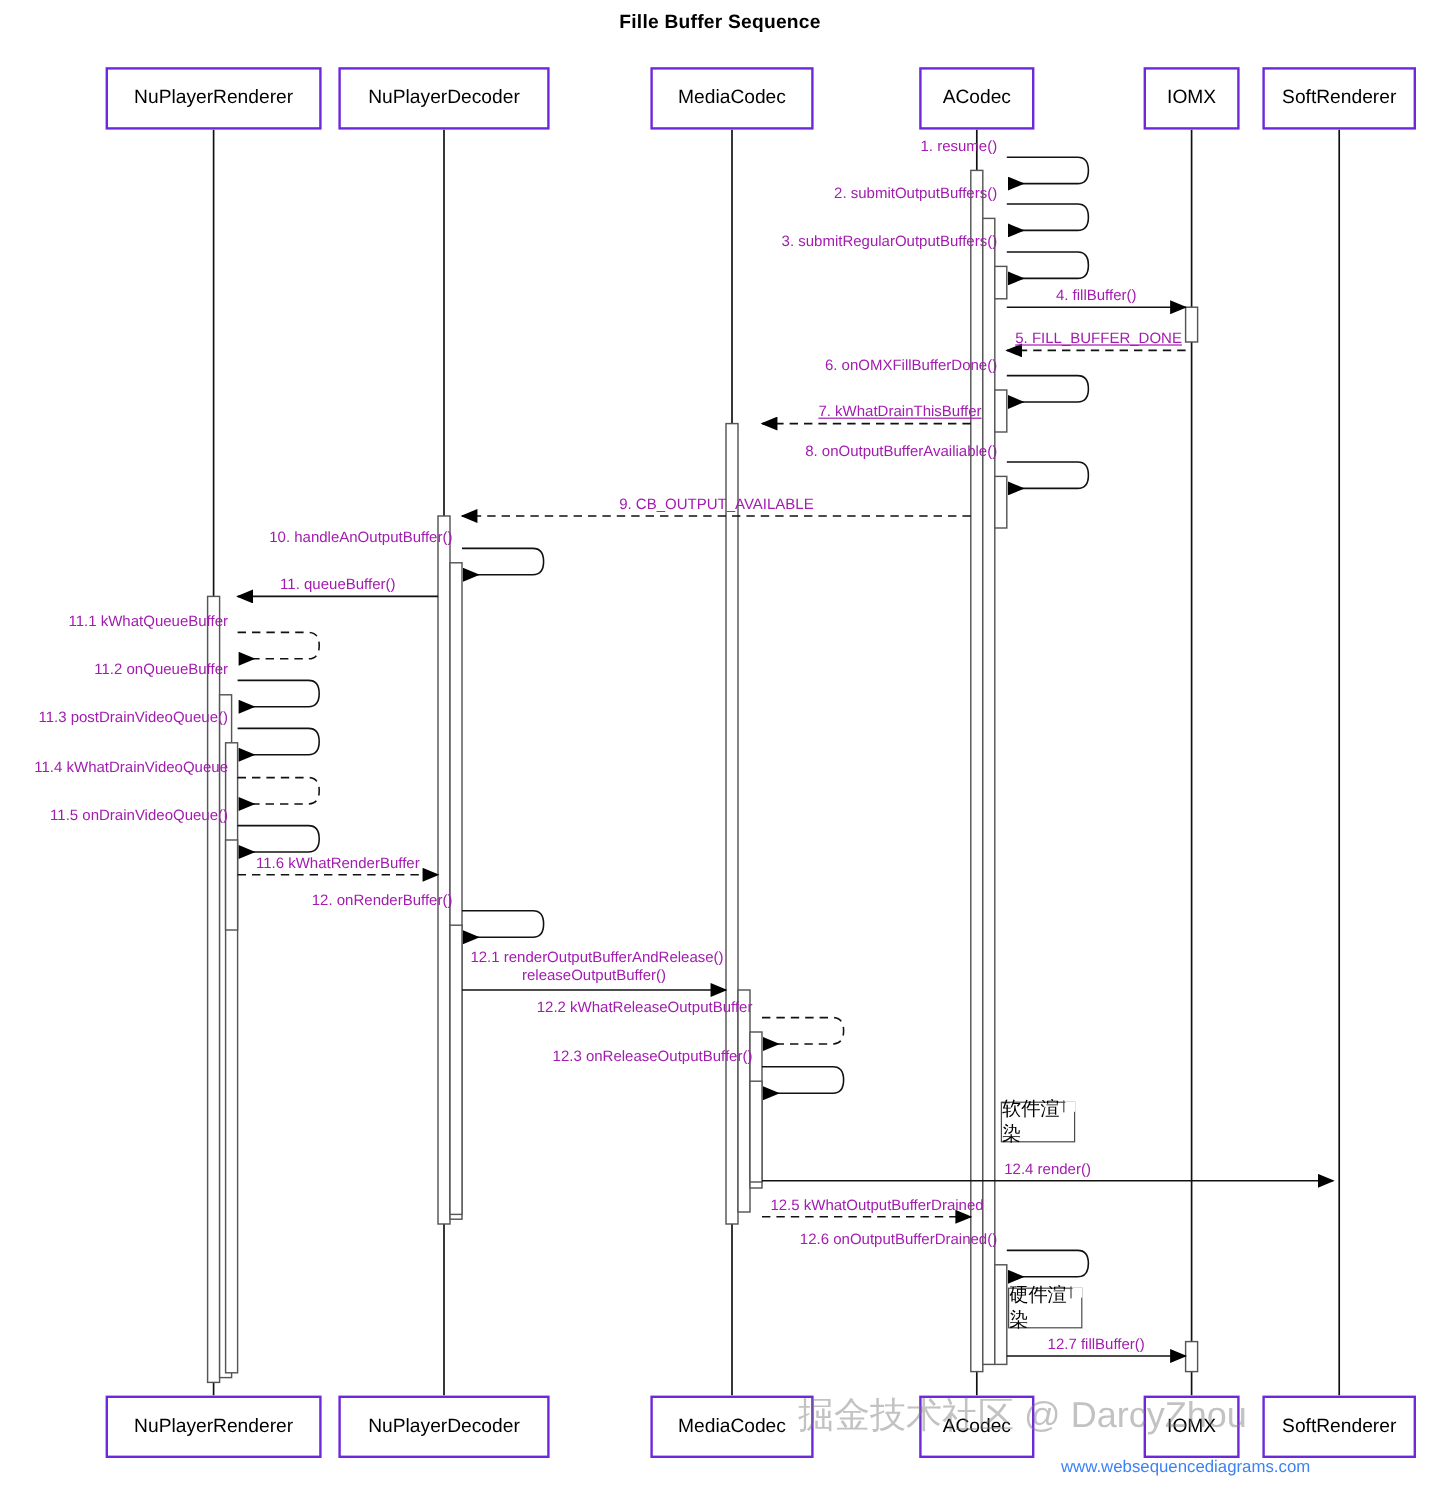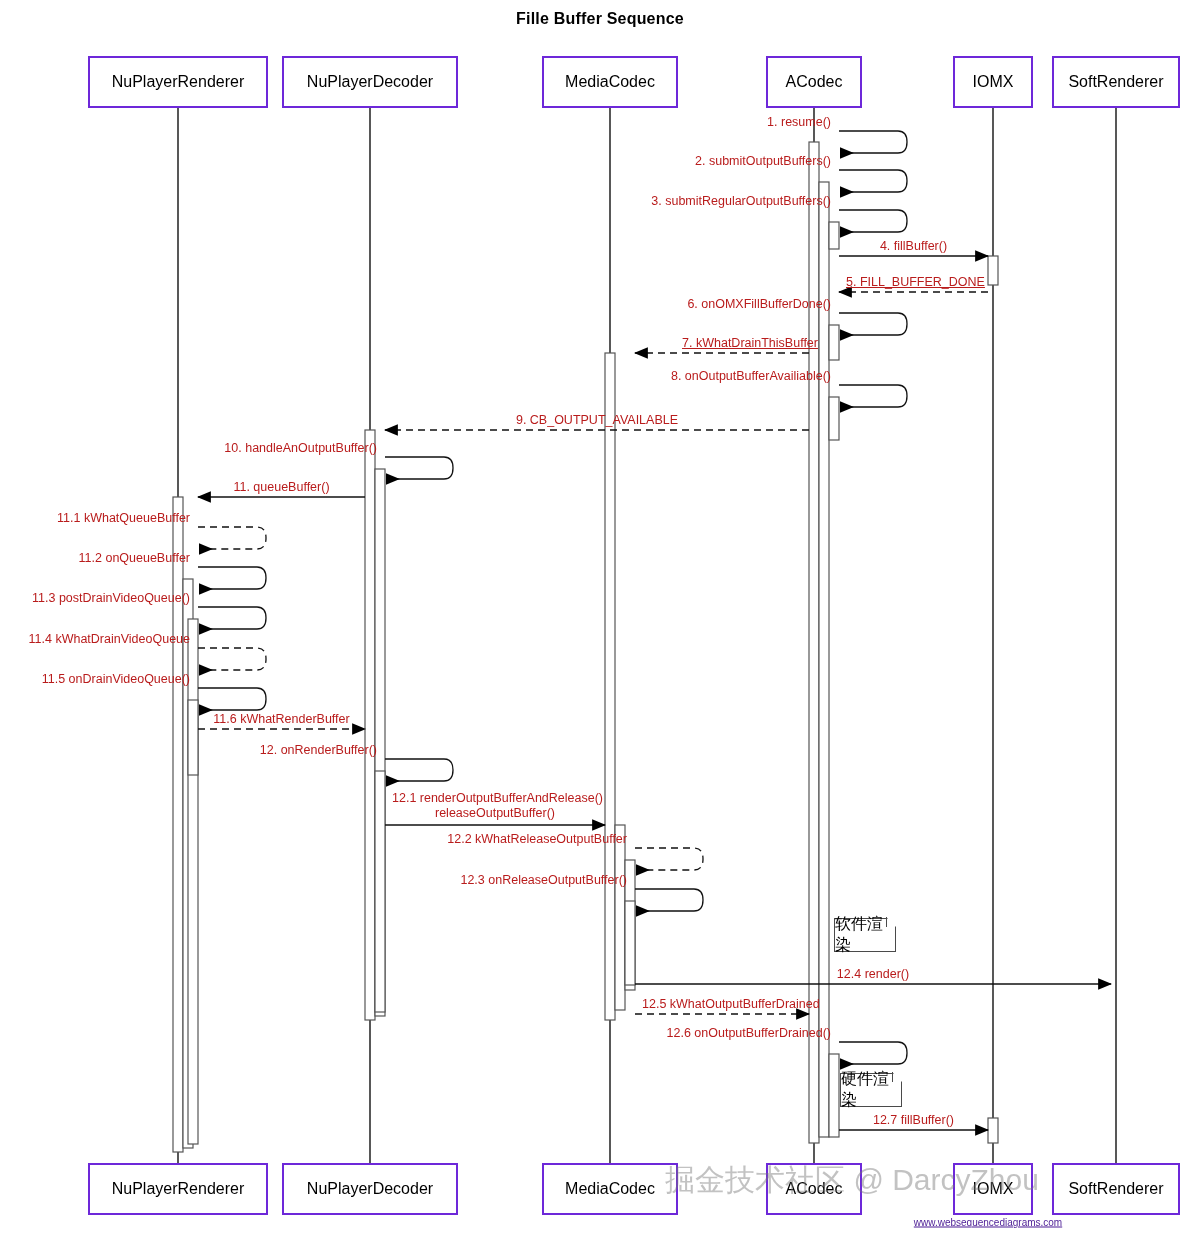--- a/index.html
+++ b/index.html
@@ -59,41 +59,40 @@
     width:0;height:0;
     border-style:solid;
     border-width:0 9px 9px 0;
     border-color:transparent #ffffff transparent transparent;
     z-index:8;
   }
   .msg-label{
     position:absolute;
     font-size:12.5px;
     white-space:nowrap;
-    color:#b91c1c;
+    color:#a21caf;
     z-index:5;
     line-height:15px;
   }
   .msg-label.right{ text-align:right; }
   .msg-label.center{ text-align:center; }
   .watermark{
     position:absolute;
     font-size:30px;
     color:rgba(120,120,120,0.45);
     white-space:nowrap;
     z-index:9;
     font-family:"Liberation Sans","DejaVu Sans",sans-serif;
   }
   .footer-url{
     position:absolute;
-    font-size:10px;
-    color:#4c1d95;
+    font-size:14px;
+    color:#3b82f6;
     white-space:nowrap;
     z-index:9;
-    text-decoration:underline;
   }
 </style>
 </head>
 <body>
 
 <div id="canvas">
 
   <div class="diagram-title">Fille Buffer Sequence</div>
 
   <svg id="svg-layer" viewBox="0 0 1200 1247" xmlns="http://www.w3.org/2000/svg">

